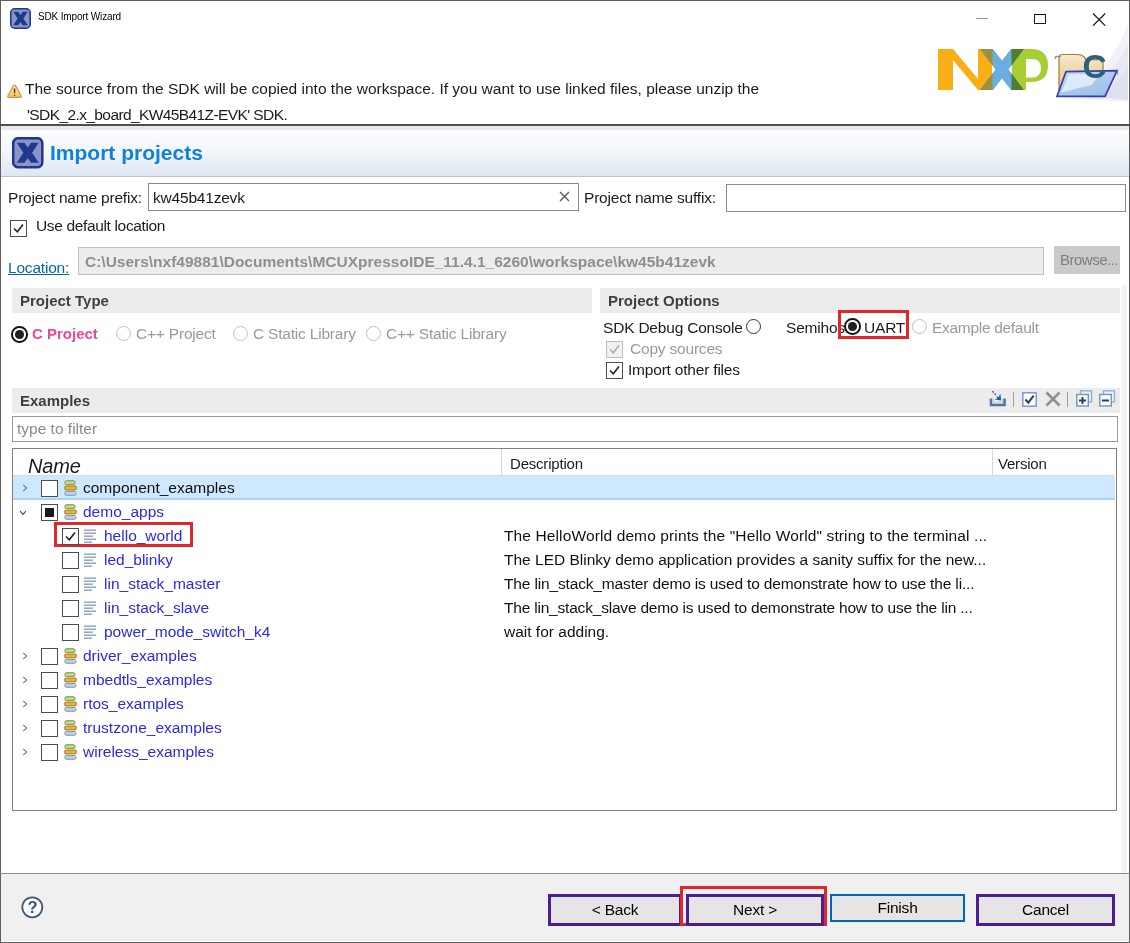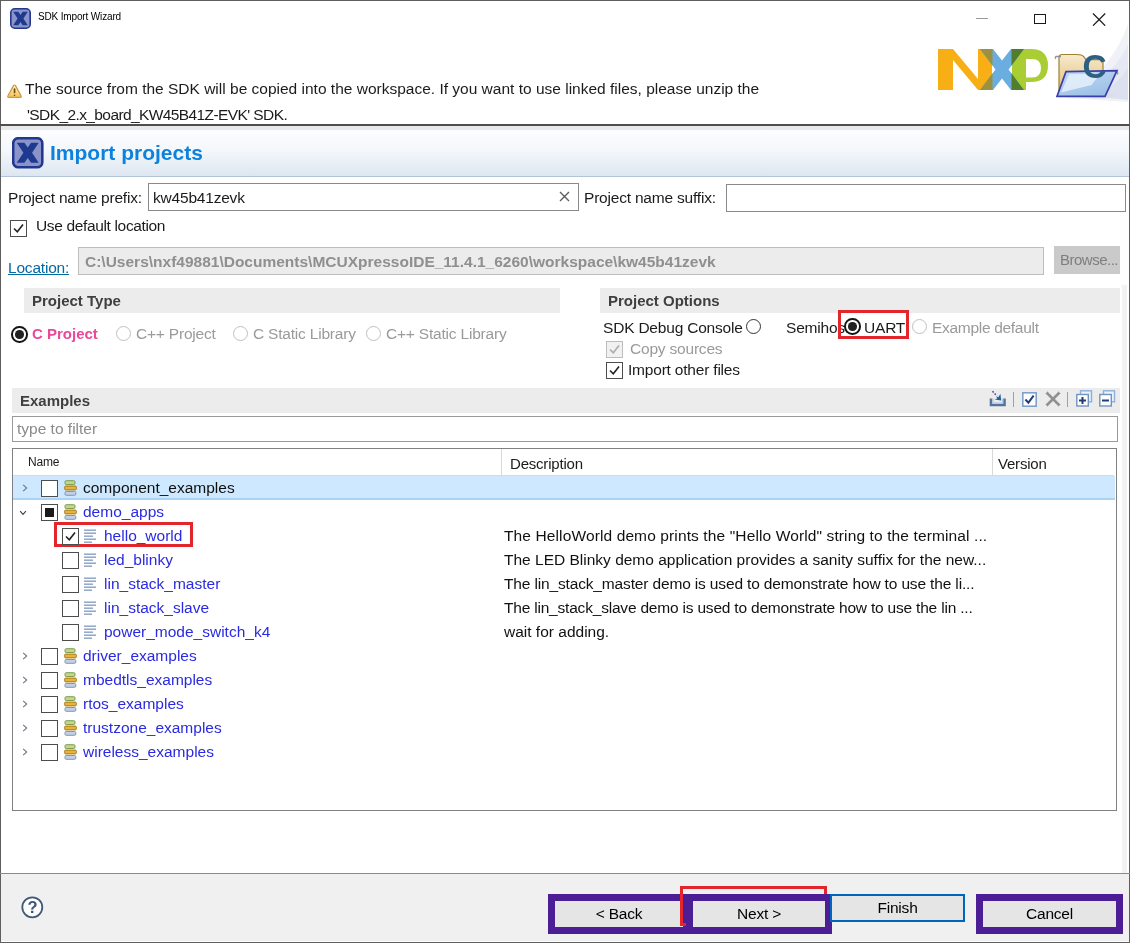--- a/index.html
+++ b/index.html
@@ -10,21 +10,21 @@
        border:1px solid #5f5f5f;border-bottom:2px solid #5f5f5f;background:#fff;}
   .lbl{position:absolute;font-size:15.5px;color:#1b1b1b;letter-spacing:-0.2px;white-space:nowrap;}
   .glbl{position:absolute;font-size:15.5px;color:#9a9a9a;letter-spacing:-0.2px;white-space:nowrap;}
   .ghead{position:absolute;background:#ececec;}
   .ghead span{position:absolute;left:8px;top:4px;font-weight:bold;font-size:15px;color:#3f3f3f;letter-spacing:0;}
   .cb{position:absolute;width:15px;height:15px;border:1px solid #4d4d4d;background:#fff;}
   .rd{position:absolute;width:13px;height:13px;border:1.5px solid #333;border-radius:50%;background:#fff;}
   .rd.sel{border:2px solid #151515;width:12.5px;height:12.5px;}
   .rd.sel::after{content:"";position:absolute;left:2px;top:2px;width:8.5px;height:8.5px;border-radius:50%;background:#222;}
   .rd.dis{border:1.5px solid #c0c0c0;}
-  .btn{position:absolute;width:133px;height:26px;background:#e5e5e5;border:7px solid #4c1d95;
+  .btn{position:absolute;width:133px;height:26px;background:#e5e5e5;border:3px solid #4c1d95;
        font-size:15.5px;color:#000;text-align:center;line-height:26px;letter-spacing:-0.2px;}
   .redbox{position:absolute;border:3.5px solid #e3252c;}
   .treelbl{font-size:15.5px;color:#2a2ae0;letter-spacing:0;white-space:nowrap;position:absolute;}
   .desc{font-size:15.5px;color:#111;letter-spacing:0;white-space:nowrap;position:absolute;left:504px;}
   .chev{position:absolute;width:8px;height:8px;}
 </style>
 </head>
 <body>
 <div class="win"></div>
 
@@ -119,21 +119,21 @@
   <path d="M3 7.5 L6.3 10.8 L12 3.5" stroke="#222" stroke-width="1.6" fill="none"></path>
 </svg>
 <div class="lbl" style="left:36px;top:217px;letter-spacing:-0.35px;">Use default location</div>
 
 <div class="glbl" style="left:8px;top:259px;color:#0369a1;text-decoration:underline;">Location:</div>
 <div class="ab" style="left:78px;top:247px;width:964px;height:26px;border:1px solid #bdbdbd;background:#ececec;"></div>
 <div class="glbl" id="locval" style="left:85px;top:253px;color:#8f8f8f;letter-spacing:0;font-weight:bold;">C:\Users\nxf49881\Documents\MCUXpressoIDE_11.4.1_6260\workspace\kw45b41zevk</div>
 <div class="ab" style="left:1054px;top:246px;width:66px;height:28px;background:#cacaca;"></div>
 <div class="glbl" style="left:1060px;top:251px;color:#7e7e7e;font-size:15px;letter-spacing:-0.5px;">Browse...</div>
 
-<div class="ghead" style="left:24px;top:288px;width:536px;height:25px;">
+<div class="ghead" style="left:12px;top:288px;width:580px;height:25px;">
     <span>Project Type</span>
   </div>
 <div class="rd sel" style="left:11px;top:326px;"></div>
 <div class="lbl" style="left:32px;top:325px;color:#ec4899;font-weight:bold;font-size:15px;letter-spacing:0;">C Project</div>
 <div class="rd dis" style="left:116px;top:326px;"></div>
 <div class="glbl" style="left:136px;top:325px;">C++ Project</div>
 <div class="rd dis" style="left:233px;top:326px;"></div>
 <div class="glbl" style="left:253px;top:325px;">C Static Library</div>
 <div class="rd dis" style="left:366px;top:326px;"></div>
 <div class="glbl" style="left:386px;top:325px;">C++ Static Library</div>
@@ -189,21 +189,21 @@
   <path d="M3 10.5 L10 10.5" stroke="#1d3f7a" stroke-width="2"></path>
 </svg>
 
 <div class="ab" style="left:12px;top:416px;width:1104px;height:24px;border:1px solid #9a9a9a;background:#fff;"></div>
 <div class="glbl" style="left:17px;top:420px;color:#8a8a8a;font-size:15.5px;letter-spacing:0;">type to filter</div>
 
 <div class="ab" style="left:12px;top:448px;width:1103px;height:361px;border:1px solid #808080;background:#fff;"></div>
 <div class="ab" style="left:501px;top:449px;width:1px;height:26px;background:#d9d9d9;"></div>
 <div class="ab" style="left:992px;top:449px;width:1px;height:26px;background:#d9d9d9;"></div>
 <div class="ab" style="left:13px;top:475px;width:1101px;height:1px;background:#d9d9d9;"></div>
-<div class="lbl" style="left:28px;top:455px;font-size:12px;">Name</div>
+<div class="lbl" style="left:28px;top:455px;font-size:20px;font-style:italic;">Name</div>
 <div class="lbl" style="left:510px;top:455px;font-size:15px;">Description</div>
 <div class="lbl" style="left:998px;top:455px;font-size:15px;">Version</div>
 
 <div id="rows">
 
 <div class="ab" style="left:13px;top:476px;width:1102px;height:24px;background:#cde8ff;"></div>
 <div class="ab" style="left:13px;top:498px;width:1102px;height:2px;background:#abd3f5;"></div>
 <svg class="chev" style="left:21px;top:483.5px" width="8" height="11" viewBox="0 0 8 11">
       <path d="M1.5 1.2 L6.3 5.5 L1.5 9.8" fill="none" stroke="#687888" stroke-width="1.5"></path>
     </svg>

